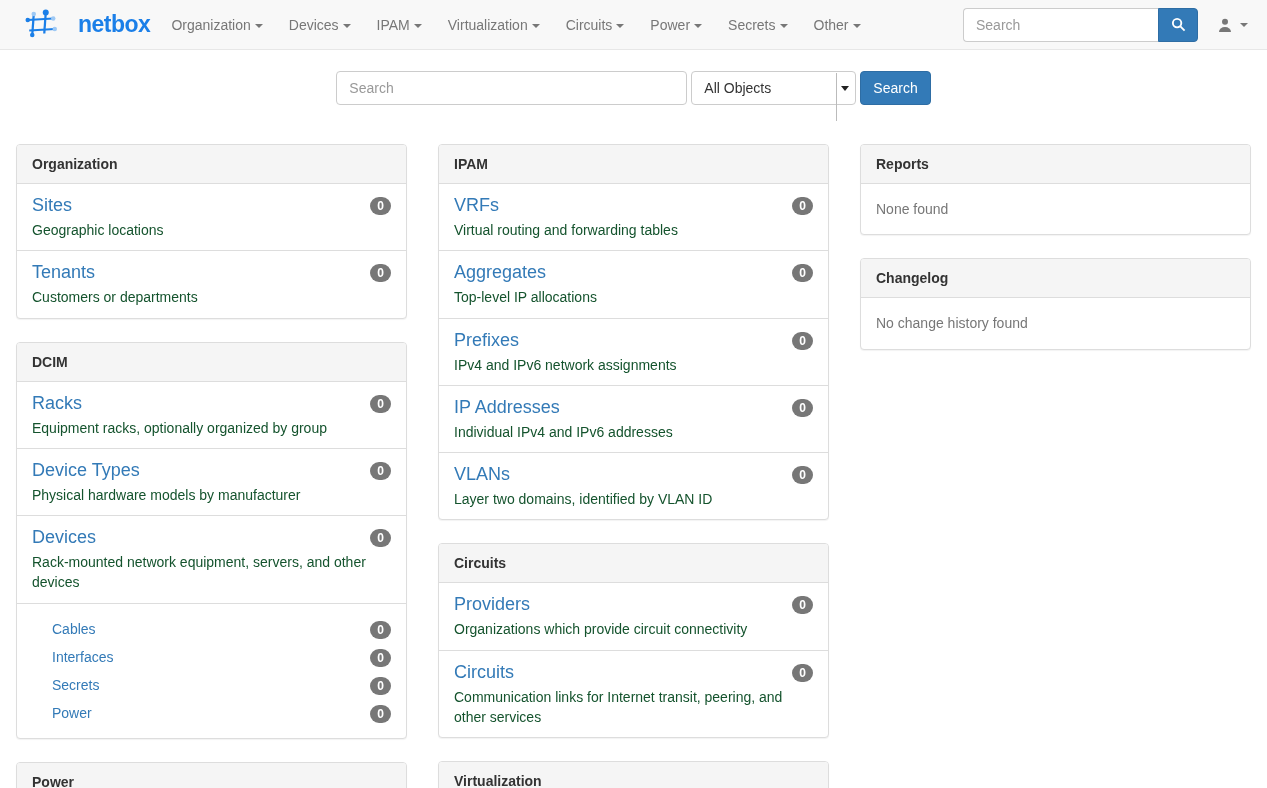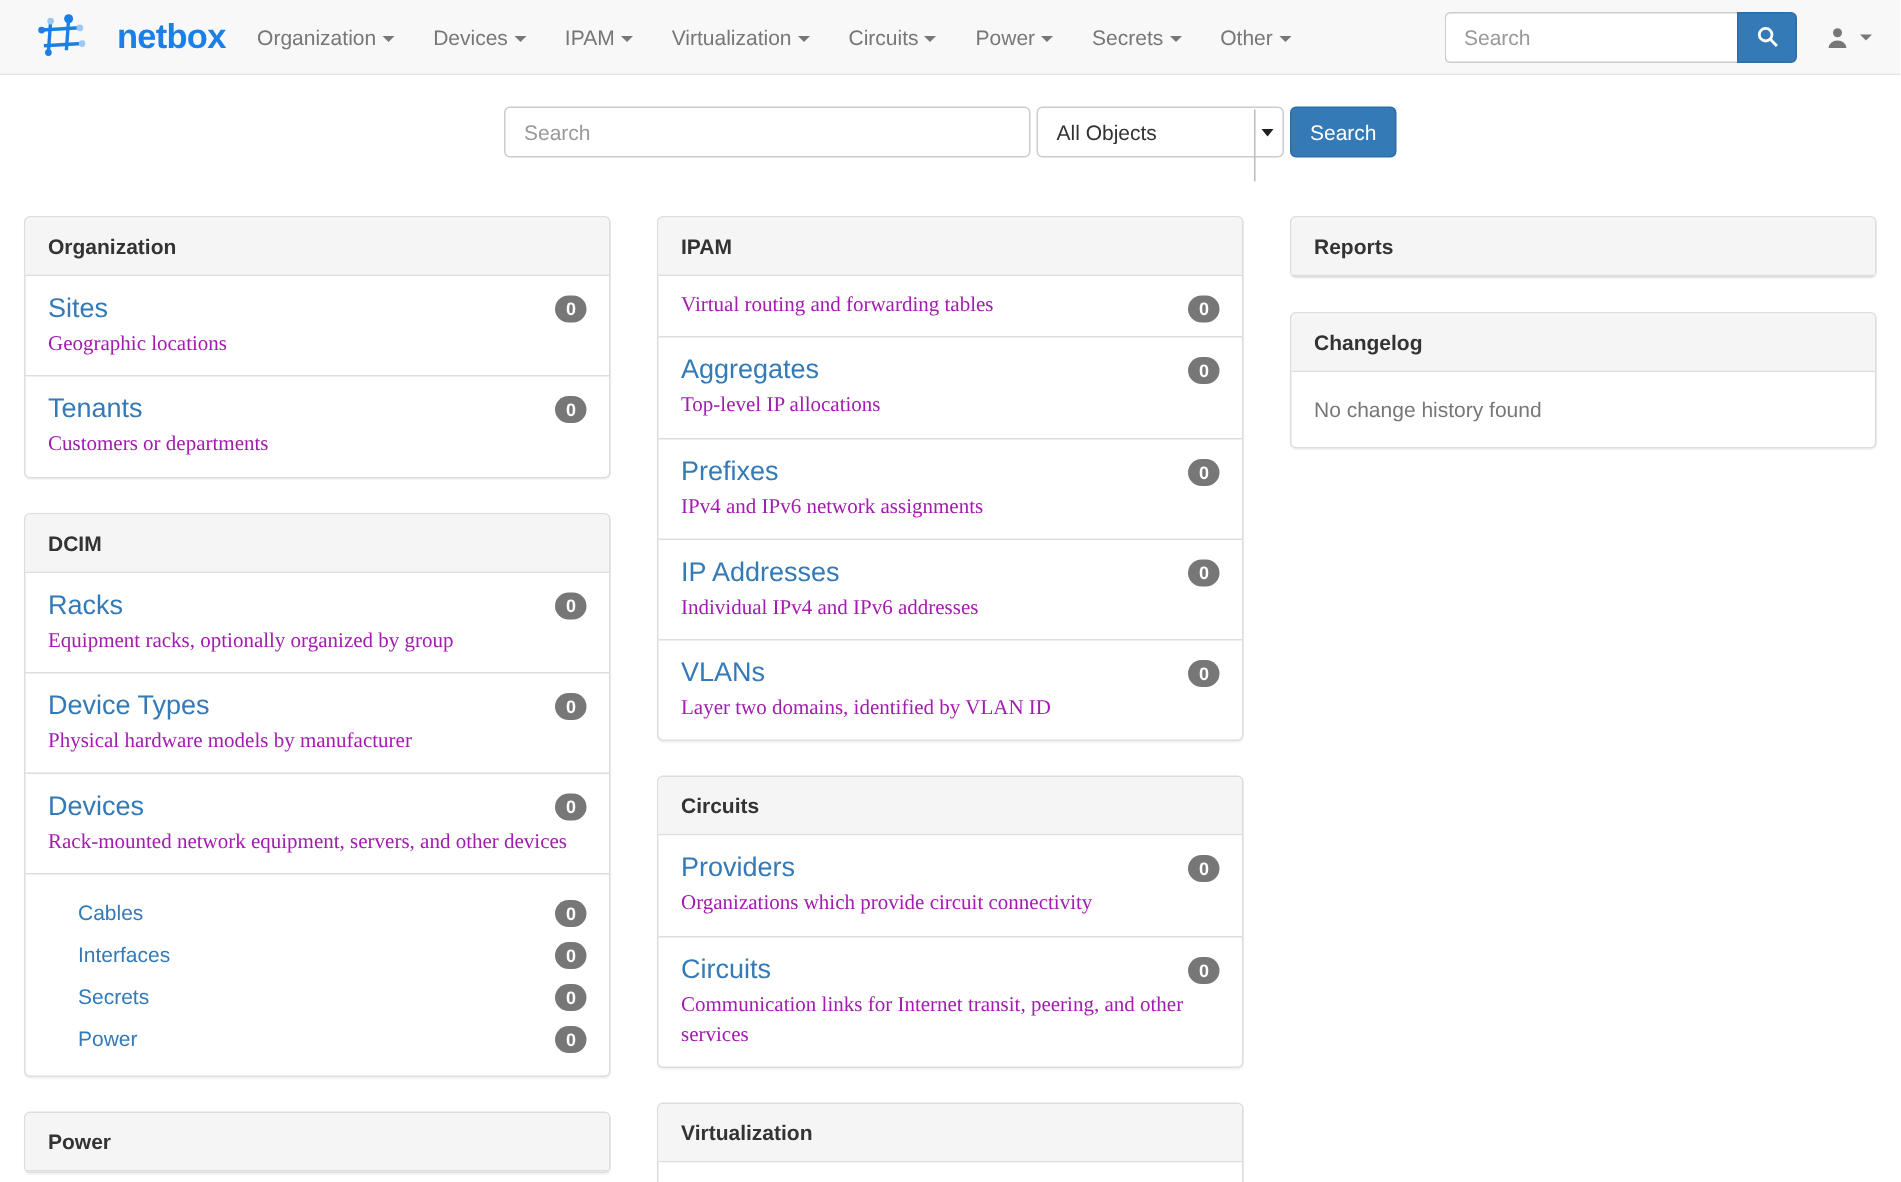--- a/index.html
+++ b/index.html
@@ -77,21 +77,21 @@
   }
   .list-item{padding:10px 15px;}
   .panel > .list-item + .list-item,
   .panel > .list-item + .subsection{border-top:1px solid #ddd;}
   .item-title{font-size:18px;font-weight:400;margin:0 0 4px;line-height:22px;}
   .item-title a{color:var(--link);}
   .badge{
     float:right;background:var(--badge);color:#fff;font-size:12px;font-weight:bold;
     padding:3px 7px;border-radius:10px;line-height:1;min-width:10px;text-align:center;margin-top:3px;
   }
-  .item-desc{color:#a21caf;margin:0;line-height:1.45;font-family:Liberation Serif, serif;}
+  .item-desc{color:#14532d;margin:0;line-height:1.45;}
   .subsection{padding:12px 15px 10px;}
   .subsection-title{font-size:18px;font-weight:400;color:#333;margin:0 0 6px;line-height:22px;}
   .conn-row{display:flex;justify-content:space-between;padding:5px 0 5px 20px;}
   .conn-row a{color:var(--link);font-size:14px;}
   .conn-row .badge{float:none;margin-top:0;}
   .panel-body{padding:15px;color:#777;line-height:1.45;}
 </style>
 </head>
 <body>
 
@@ -228,20 +228,21 @@
       </div>
       <div class="panel">
         <div class="panel-heading">Power</div>
       </div>
     </div>
     <div class="col">
       <div class="panel">
         <div class="panel-heading">IPAM</div>
         <div class="list-item">
           <span class="badge">0</span>
+          <h4 class="item-title"><a href="#">VRFs</a></h4>
           <p class="item-desc">Virtual routing and forwarding tables</p>
         </div>
         <div class="list-item">
           <span class="badge">0</span>
           <h4 class="item-title"><a href="#">Aggregates</a></h4>
           <p class="item-desc">Top-level IP allocations</p>
         </div>
         <div class="list-item">
           <span class="badge">0</span>
           <h4 class="item-title"><a href="#">Prefixes</a></h4>
@@ -272,19 +273,20 @@
         </div>
       </div>
       <div class="panel">
         <div class="panel-heading">Virtualization</div>
         <div class="list-item"></div>
       </div>
     </div>
     <div class="col">
       <div class="panel">
         <div class="panel-heading">Reports</div>
+        <div class="panel-body">None found</div>
       </div>
       <div class="panel">
         <div class="panel-heading">Changelog</div>
         <div class="panel-body">No change history found</div>
       </div>
     </div>
   </div>
 
 </body></html>

